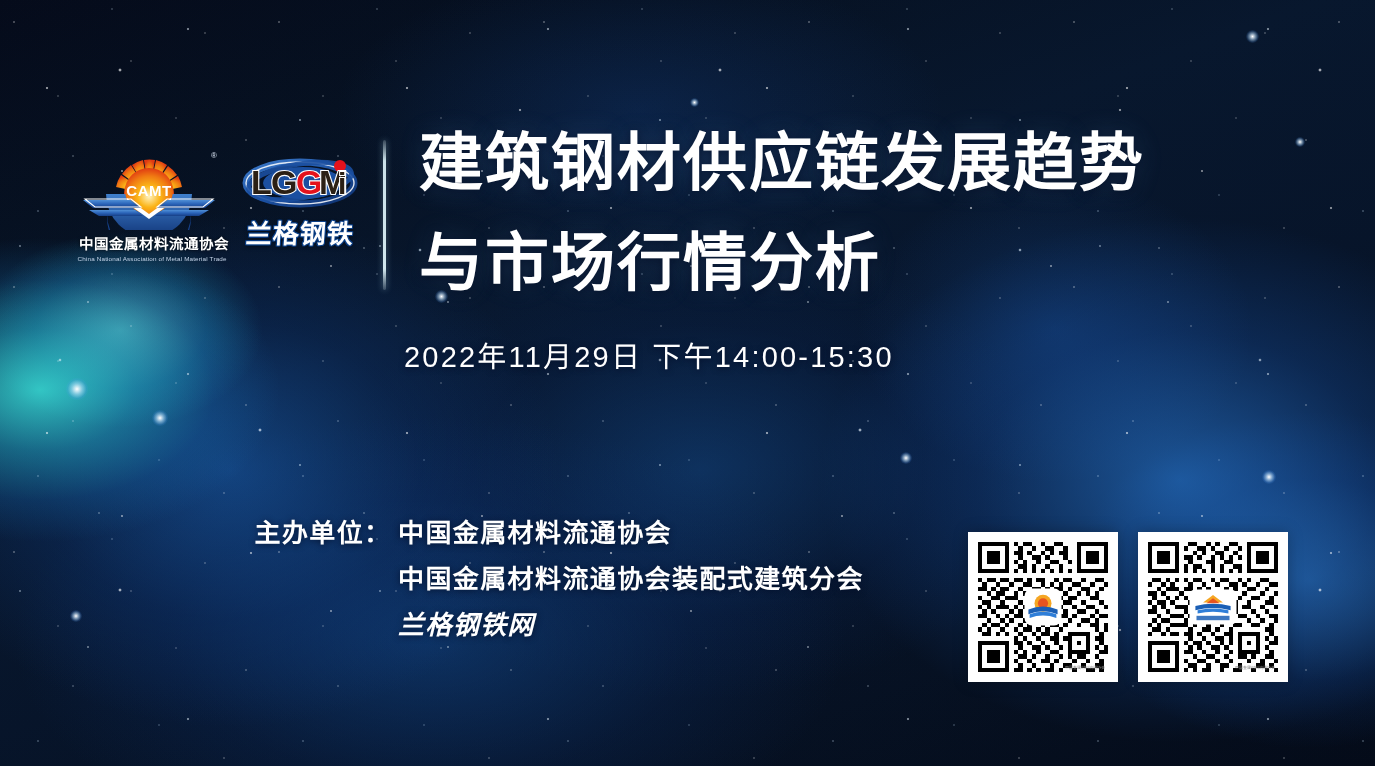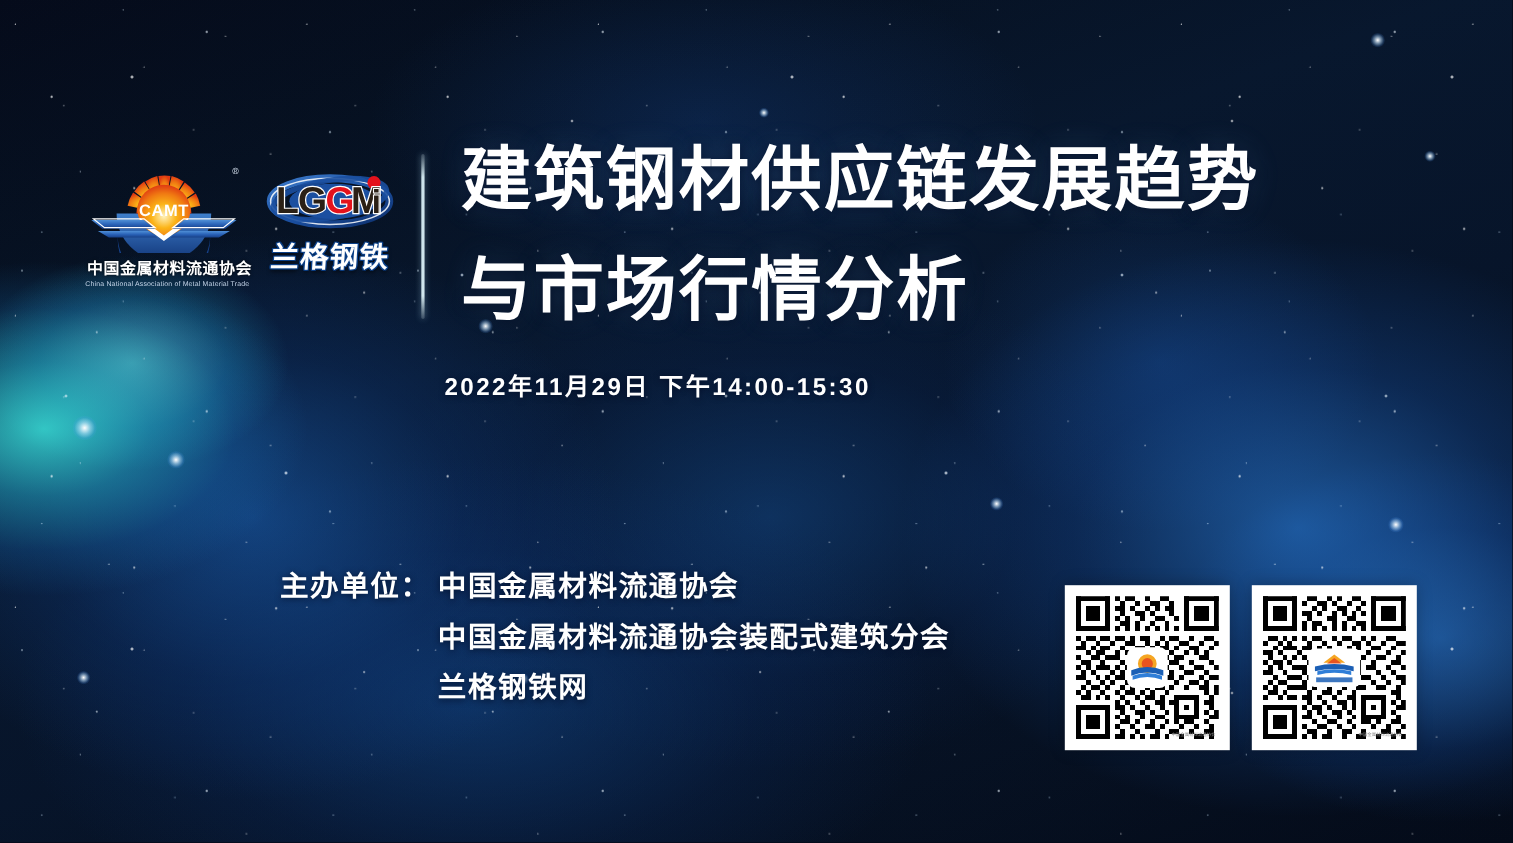--- a/index.html
+++ b/index.html
@@ -194,22 +194,22 @@
     white-space:nowrap;
     text-shadow:0 2px 10px rgba(0,10,35,0.65), 0 0 26px rgba(120,190,255,0.18);
   }
   .title-line + .title-line { margin-top:32px; }
 
   
   .datetime {
     position:absolute;
     left:404px; top:333px;
     color:#ffffff;
-    font-size:22px;
-    font-weight:700;
+    font-size:29px;
+    font-weight:400;
     letter-spacing:2.2px;
     white-space:nowrap;
     text-shadow:0 1px 6px rgba(0,10,35,0.75);
     text-align:right;
   }
 
   
   .organizers {
     position:absolute;
     left:248px; top:520px;
@@ -220,21 +220,21 @@
     display:flex;
     align-items:baseline;
     font-size:26px;
     font-weight:bold;
     letter-spacing:1.4px;
     line-height:1;
     margin-bottom:20px;
     white-space:nowrap;
     text-shadow:0 1px 6px rgba(0,12,38,0.8);
   }
-  .org-row:last-child { margin-bottom:17px; }
+  .org-row:last-child { margin-bottom:17px;font-style:italic; }
   .org-label { width:150px; flex:0 0 150px; }
   .org-indent { width:150px; flex:0 0 150px; }
   .org-value { }
 
   
   .qr-wrap {
     position:absolute;
     top:532px;
     width:150px; height:150px;
     background:#ffffff;

